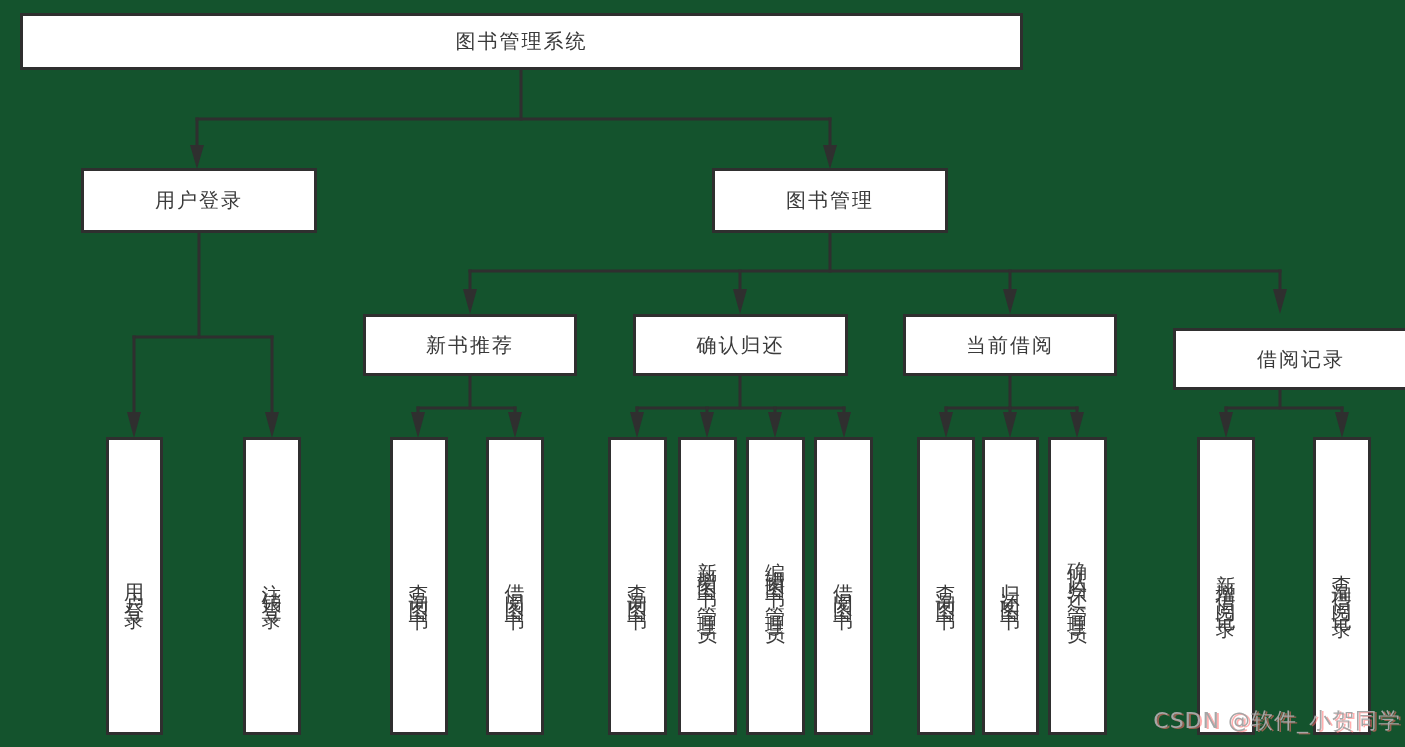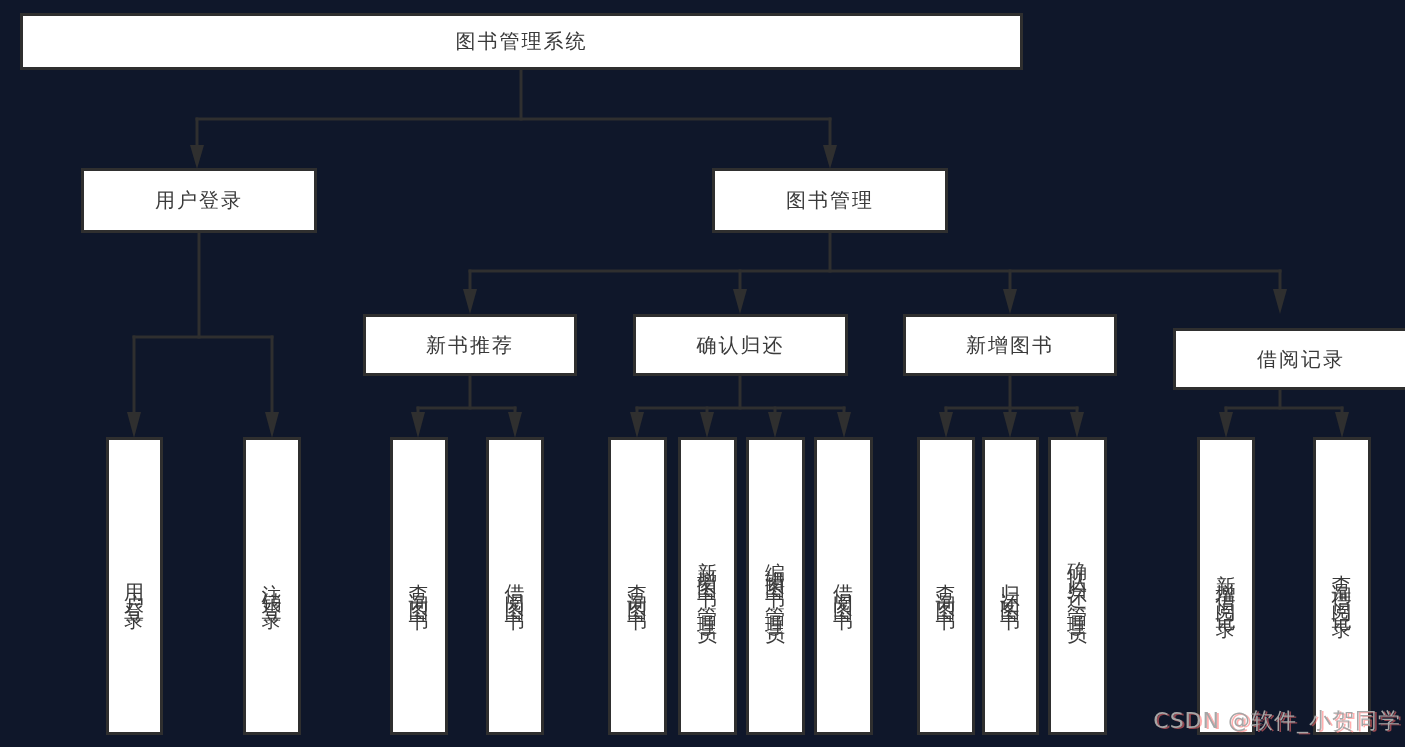--- a/index.html
+++ b/index.html
@@ -5,21 +5,21 @@
   html, body {
     margin: 0;
     padding: 0;
     background: #ffffff;
     font-family: "DejaVu Sans", "Liberation Sans", sans-serif;
   }
   .canvas {
     position: relative;
     width: 1405px;
     height: 747px;
-    background: #0f172a;
+    background: #14532d;
     overflow: hidden;
   }
   .wires {
     position: absolute;
     left: 0;
     top: 0;
     width: 1405px;
     height: 747px;
   }
   .wires line { stroke: #2f2f2f; stroke-width: 3; stroke-linecap: square; }
@@ -151,21 +151,21 @@
     <span class="h-label">新书推荐</span>
   </div>
 
   <div class="box" style="left:712px; top:168px; width:236px; height:65px;">
     <span class="h-label">图书管理</span>
   </div>
   <div class="box" style="left:633px; top:314px; width:215px; height:62px;">
     <span class="h-label">确认归还</span>
   </div>
   <div class="box" style="left:903px; top:314px; width:214px; height:62px;">
-    <span class="h-label">新增图书</span>
+    <span class="h-label">当前借阅</span>
   </div>
   <div class="box" style="left:1173px; top:328px; width:256px; height:62px;">
     <span class="h-label">借阅记录</span>
   </div>
 
   <div class="box" style="left:106px; top:437px; width:57px; height:298px;">
     <span class="vtext">用户登录</span>
   </div>
   <div class="box" style="left:243px; top:437px; width:58px; height:298px;">
     <span class="vtext">注销登录</span>

